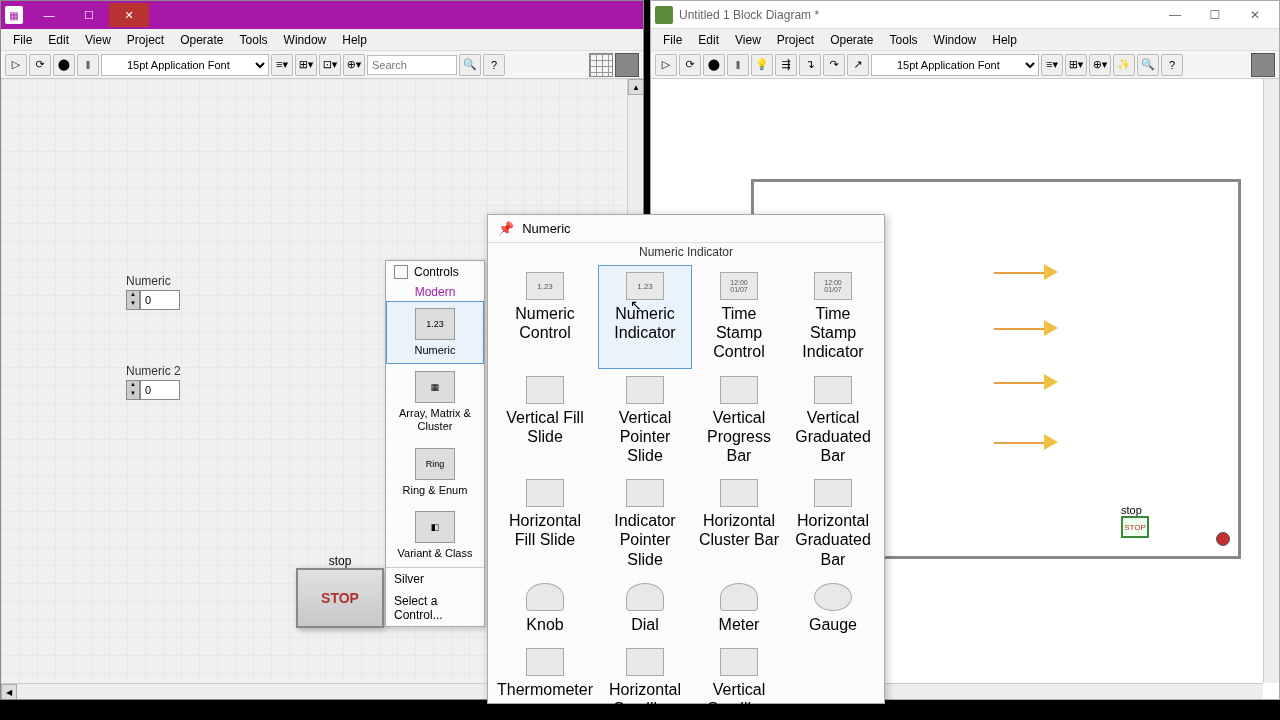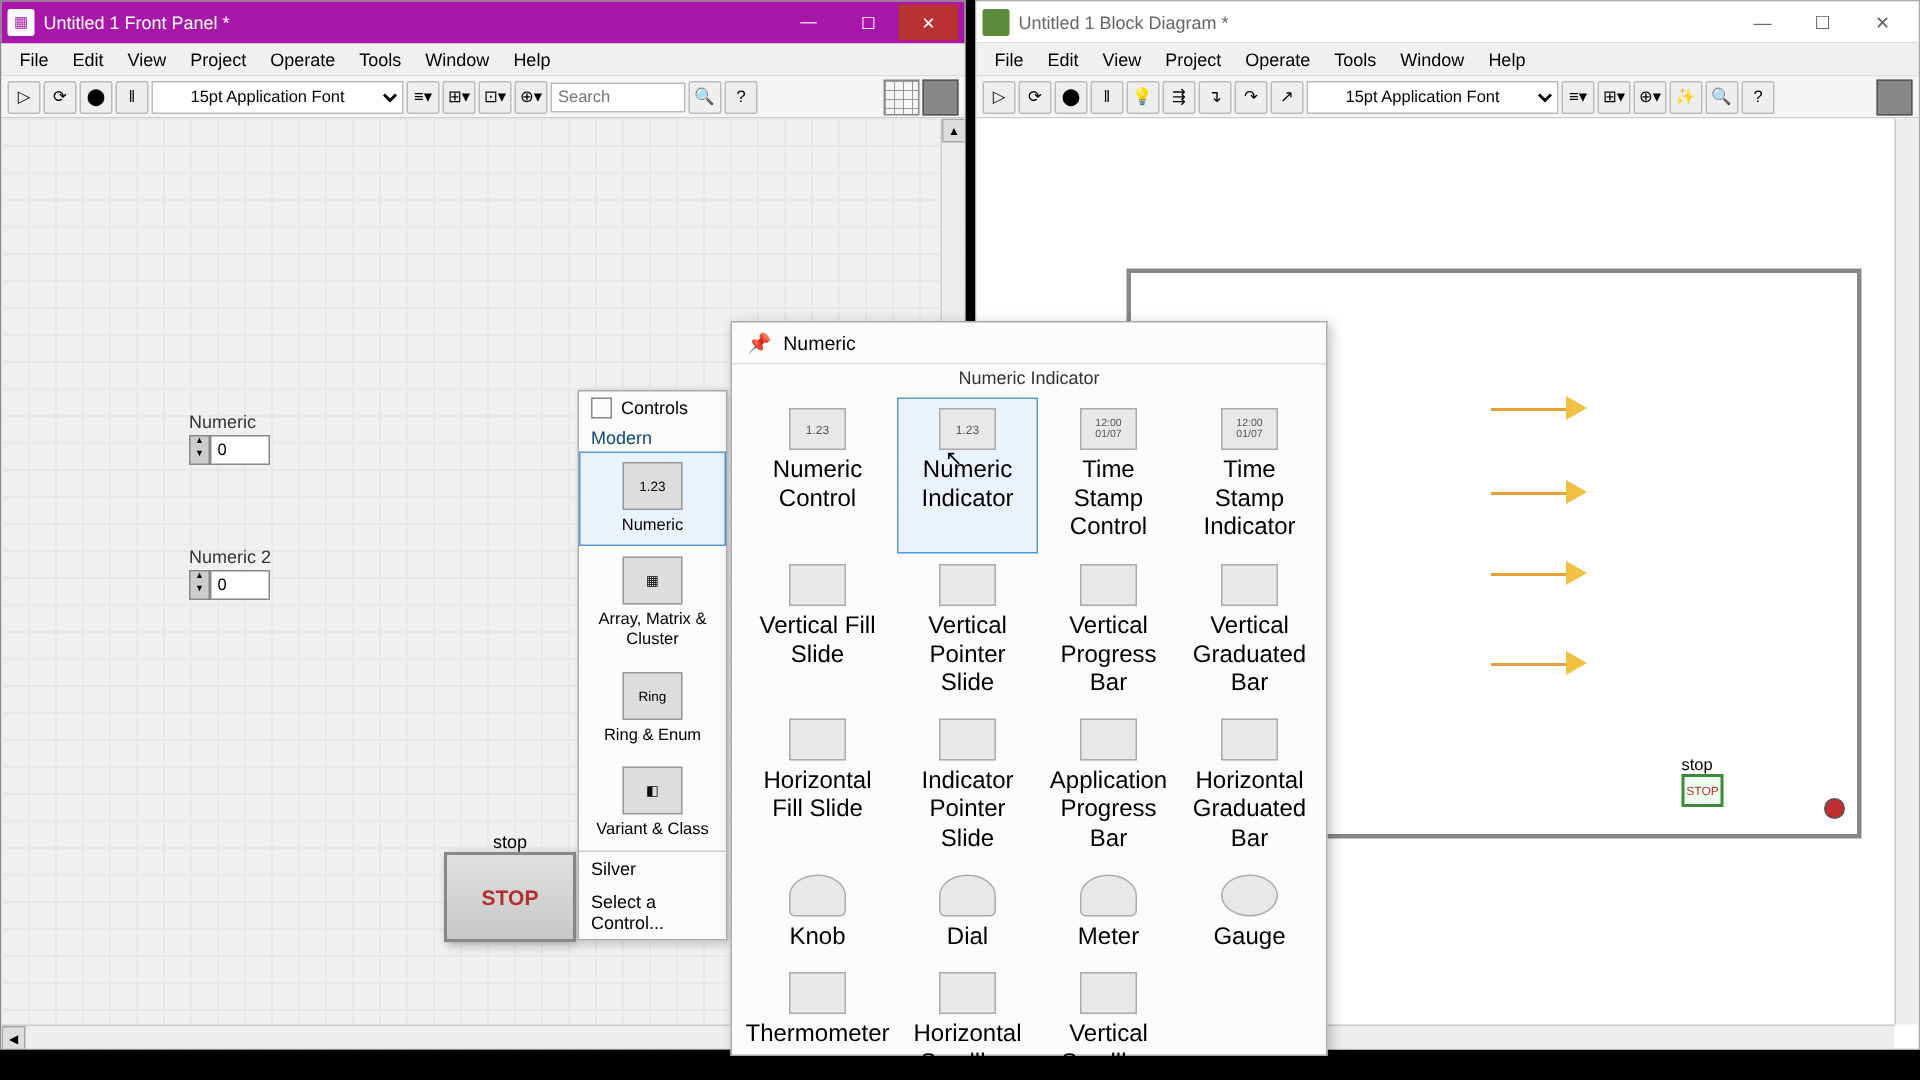--- a/index.html
+++ b/index.html
@@ -53,21 +53,21 @@
 .triangle { position: absolute; width: 0; height: 0; border-top: 8px solid transparent; border-bottom: 8px solid transparent; border-left: 14px solid #f0c040; }
 .stop-node { position: absolute; right: -60px; bottom: 8px; }
 .stop-node label { font-size: 11px; display: block; }
 .stop-node .box { width: 28px; height: 22px; border: 2px solid #3a8a3a; background: #f0fff0; display: flex; align-items: center; justify-content: center; font-size: 8px; color: #b03030; }
 .red-dot { width: 14px; height: 14px; border-radius: 50%; background: #c03030; border: 1px solid #555; position: absolute; right: 8px; bottom: 10px; }
 
 
 .palette-controls { position: absolute; left: 385px; top: 260px; width: 100px; background: #fbfbfb; border: 1px solid #aaa; font-size: 12px; z-index: 10; box-shadow: 2px 2px 6px rgba(0,0,0,0.2); }
 .palette-controls .hdr { display: flex; align-items: center; padding: 4px 8px; gap: 6px; }
 .palette-controls .pin { width: 14px; height: 14px; border: 1px solid #888; }
-.palette-controls .sub { padding: 2px 8px; color: #0c4a6e; }
+.palette-controls .sub { padding: 2px 8px; color: #a21caf; text-align: center; }
 .palette-item { padding: 6px 4px; border: 1px solid transparent; text-align: center; cursor: pointer; }
 .palette-item.selected { border: 1px solid #5a9ad6; background: #eaf3fb; }
 .palette-item .pi { width: 40px; height: 32px; margin: 0 auto 4px; background: #ddd; border: 1px solid #999; display: flex; align-items: center; justify-content: center; font-size: 9px; }
 .palette-item .lbl { font-size: 11px; line-height: 1.2; }
 .palette-controls .footer { border-top: 1px solid #ccc; }
 .palette-controls .footer div { padding: 4px 8px; cursor: pointer; }
 
 
 .palette-numeric { position: absolute; left: 487px; top: 214px; width: 398px; height: 490px; background: #fbfbfb; border: 1px solid #aaa; z-index: 11; box-shadow: 2px 2px 8px rgba(0,0,0,0.25); }
 .palette-numeric .hdr { display: flex; align-items: center; padding: 6px 10px; gap: 8px; font-size: 13px; border-bottom: 1px solid #ddd; }
@@ -92,21 +92,20 @@
 .ic-gauge { border-radius: 50%; background: radial-gradient(#eee, #bbb); }
 
 .cursor-fake { position: absolute; left: 630px; top: 297px; z-index: 20; font-size: 14px; }
 </style>
 </head>
 <body>
 
 <div class="window-left">
   <div class="titlebar-left">
     <div class="app-icon">▦</div>
-    <div class="title">Untitled 1 Front Panel *</div>
     <div class="win-btn">—</div>
     <div class="win-btn">☐</div>
     <div class="win-btn close-btn">✕</div>
   </div>
   <div class="menubar">
     <span>File</span>
     <span>Edit</span>
     <span>View</span>
     <span>Project</span>
     <span>Operate</span>
@@ -296,21 +295,21 @@
       <div class="pg-item">
         <div class="icon ic-hslide"></div>
         <div class="lbl">Horizontal Fill Slide</div>
       </div>
       <div class="pg-item">
         <div class="icon ic-hslide"></div>
         <div class="lbl">Indicator Pointer Slide</div>
       </div>
       <div class="pg-item">
         <div class="icon ic-hslide"></div>
-        <div class="lbl">Application Progress Bar</div>
+        <div class="lbl">Horizontal Cluster Bar</div>
       </div>
       <div class="pg-item">
         <div class="icon ic-hslide"></div>
         <div class="lbl">Horizontal Graduated Bar</div>
       </div>
       <div class="pg-item">
         <div class="icon ic-knob"></div>
         <div class="lbl">Knob</div>
       </div>
       <div class="pg-item">

